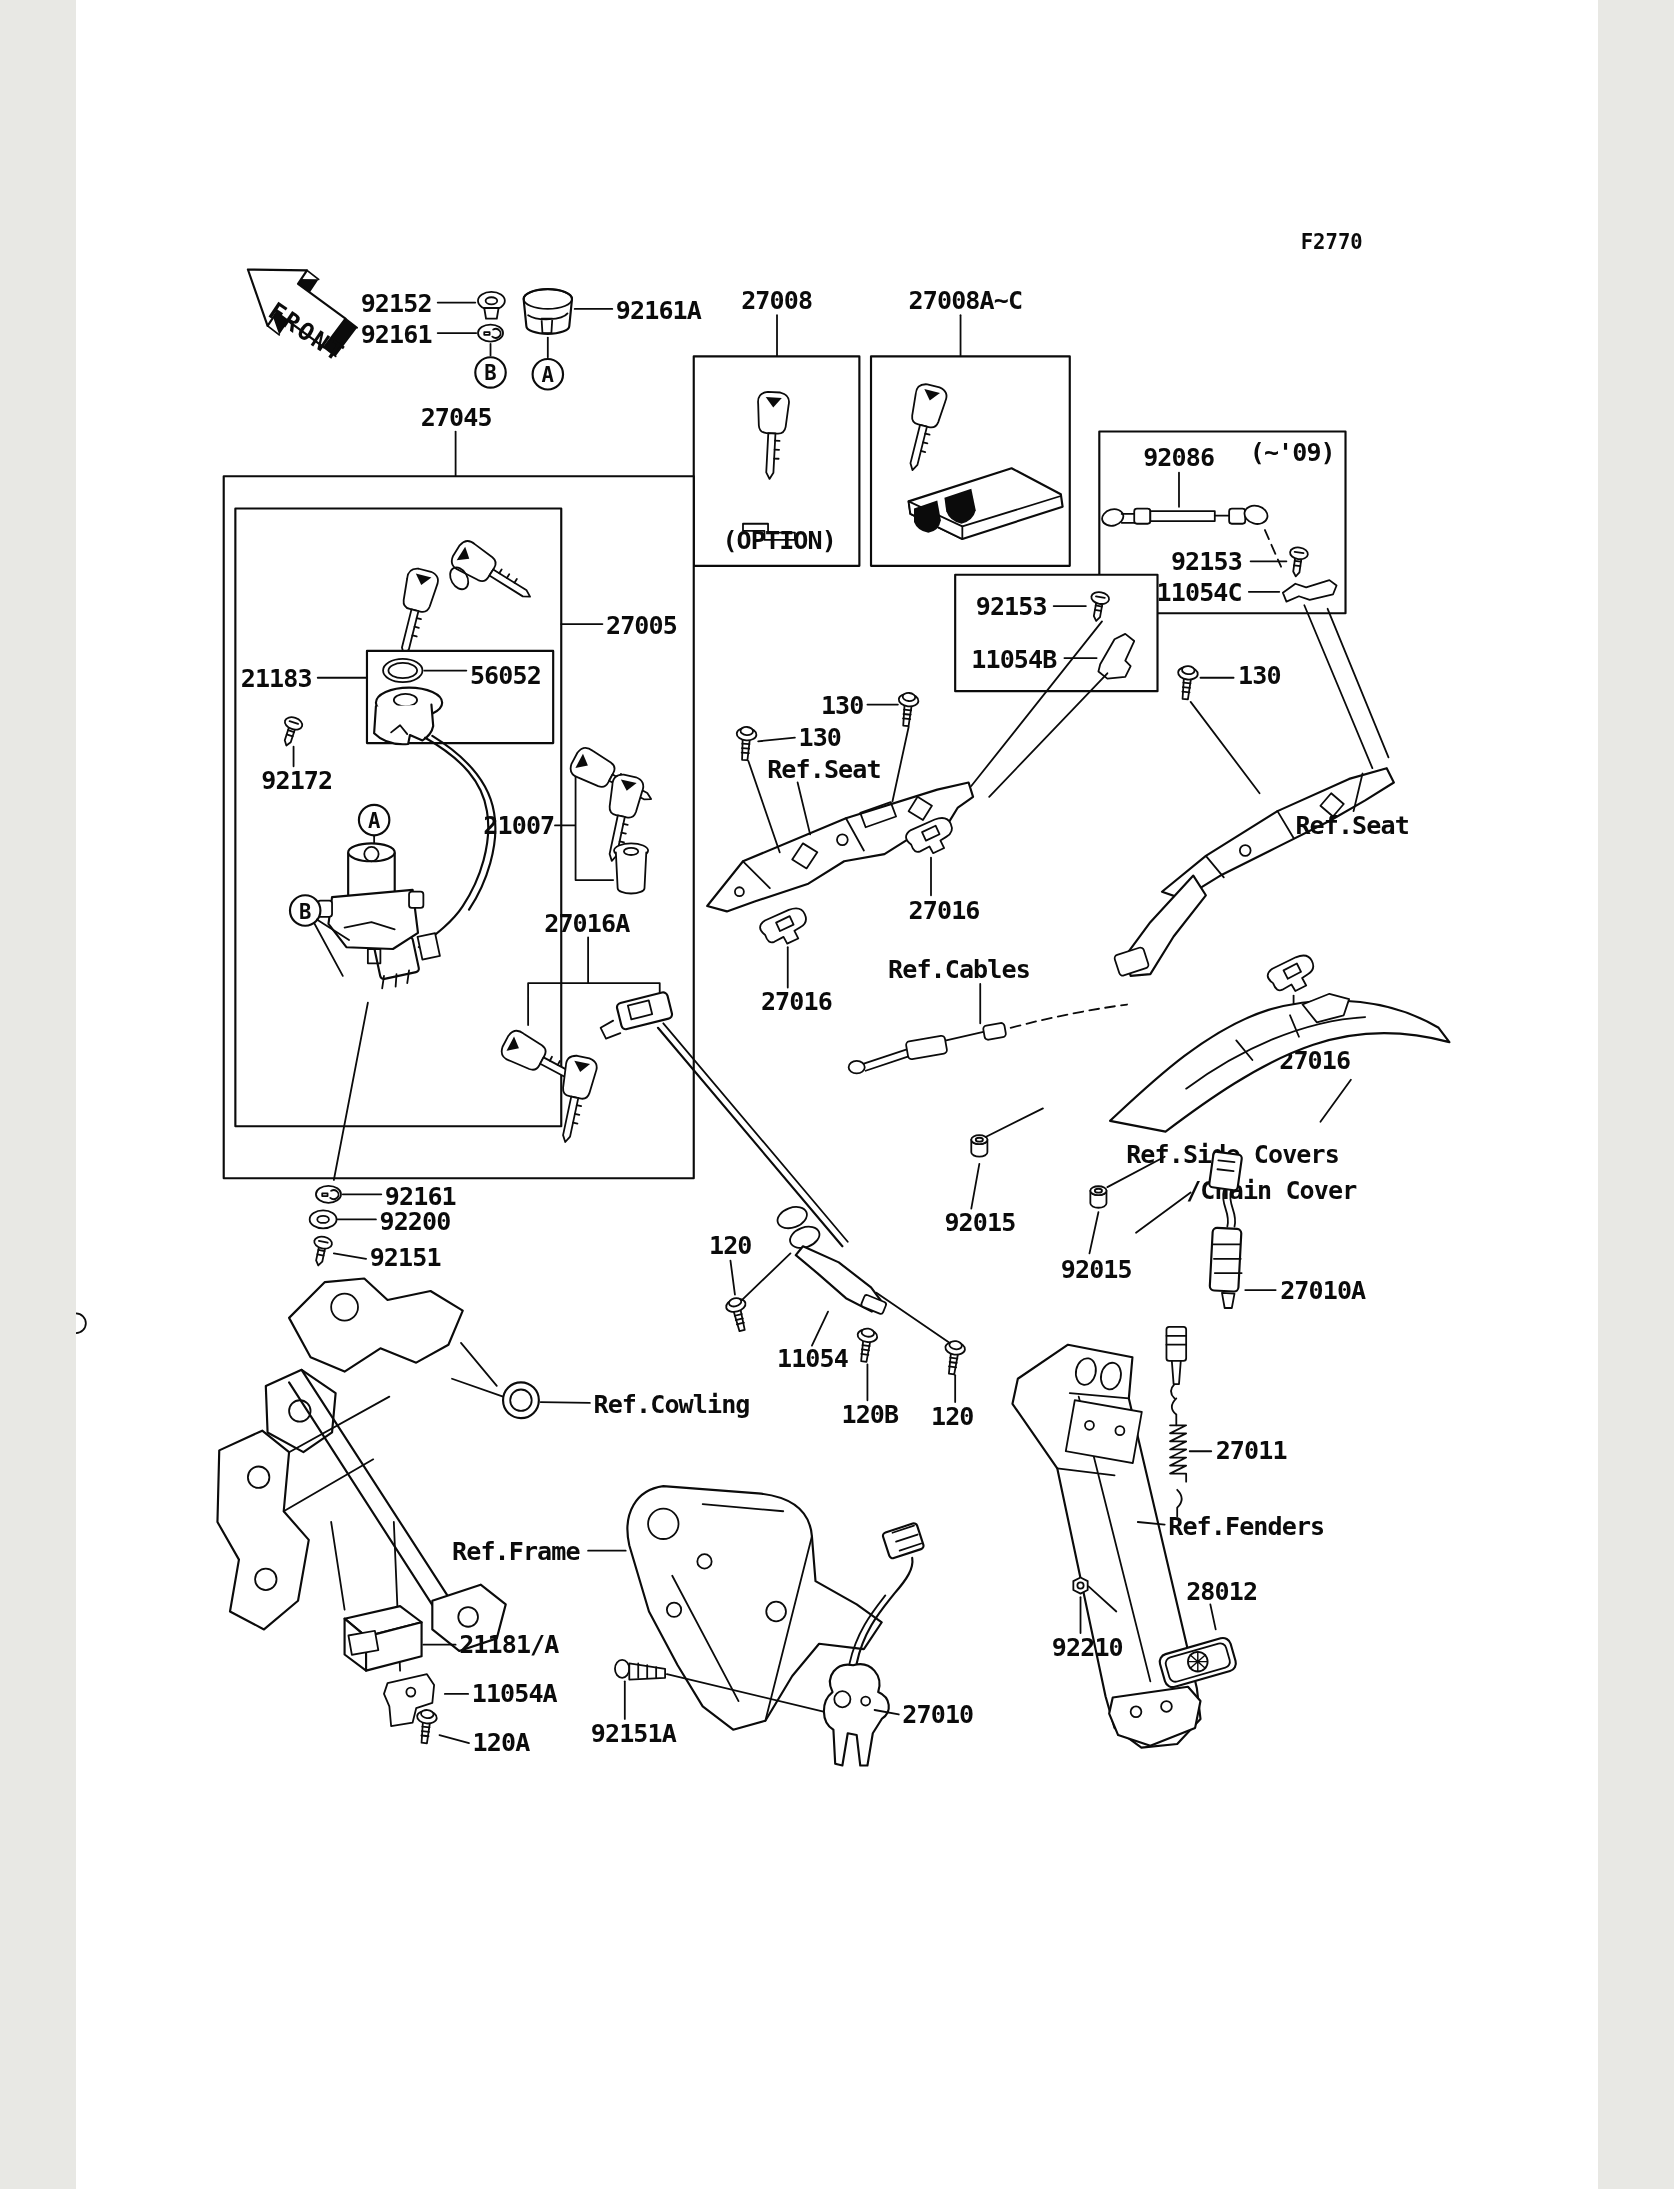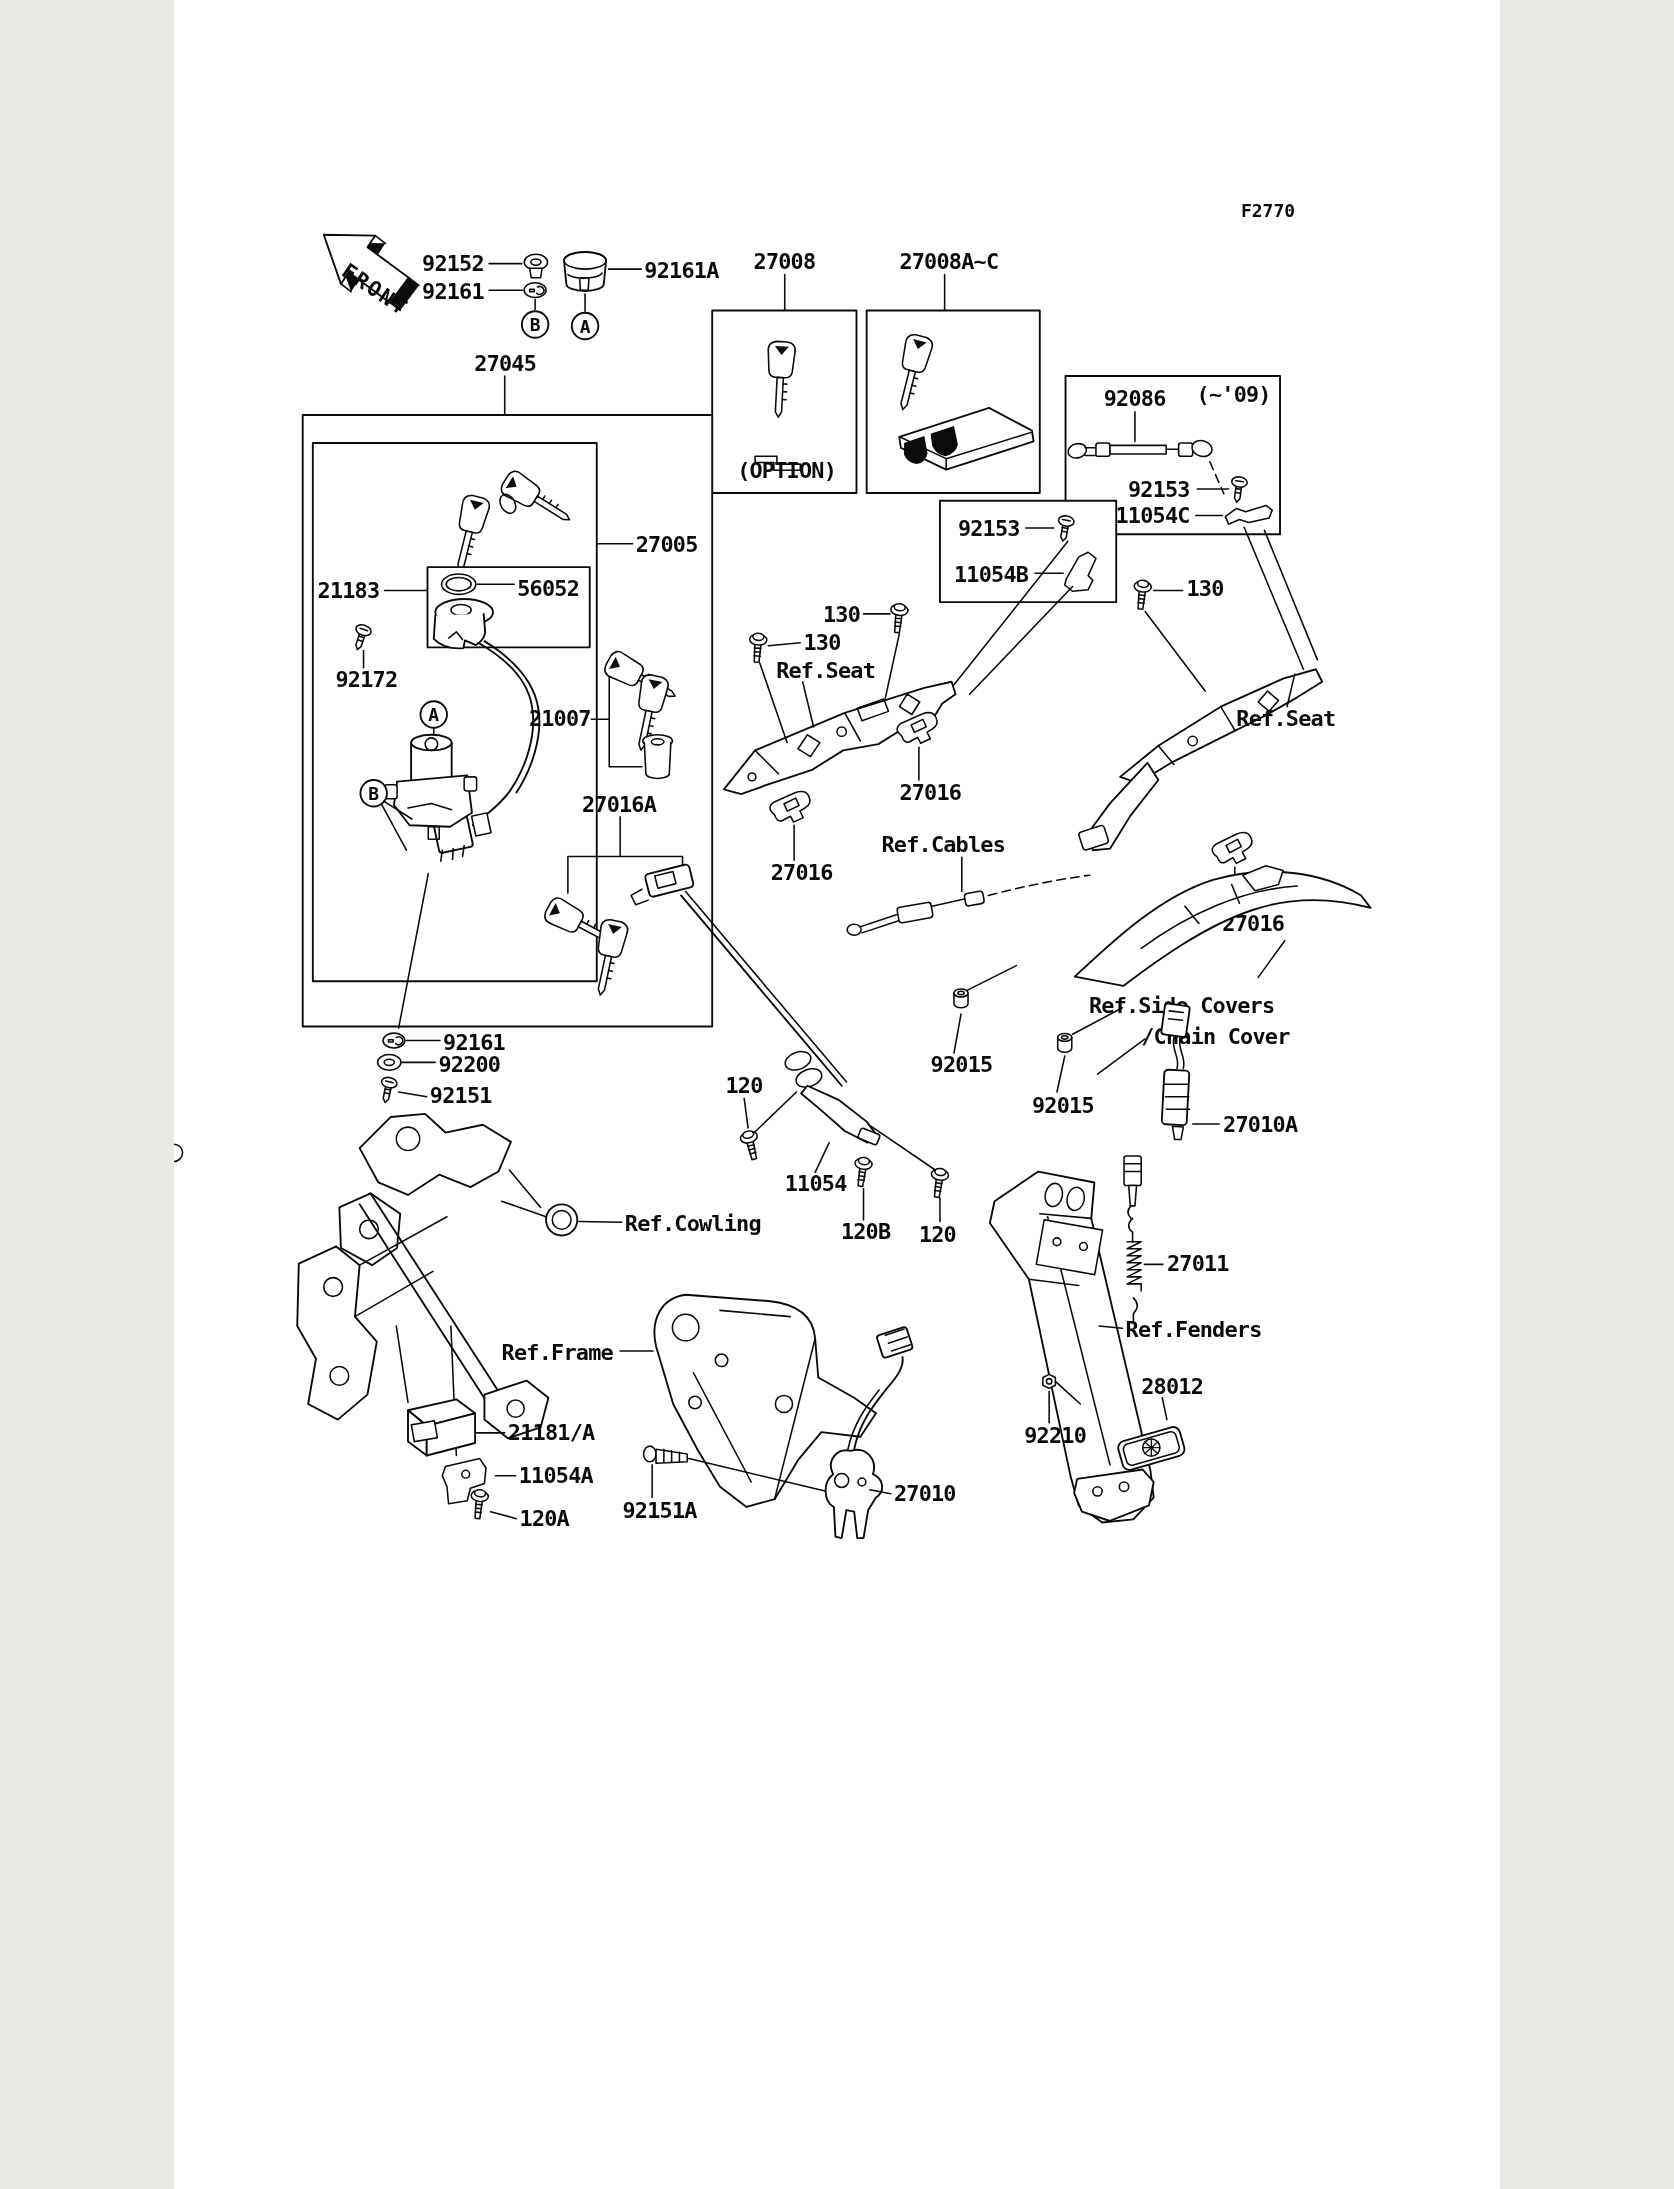--- a/index.html
+++ b/index.html
@@ -1,16 +1,16 @@
 <!DOCTYPE html>
 <html><head>
 <meta charset="utf-8">
 <style>
   html,body{margin:0;padding:0;background:#e8e8e4;}
-  #stage{position:relative;width:1326px;height:2190px;background:#ffffff;margin:0 auto;
+  #stage{position:relative;width:1522px;height:2190px;background:#ffffff;margin:0 auto;
          font-family:"DejaVu Sans Mono",monospace;}
   svg{position:absolute;inset:0;}
   .s{stroke:#0b0b0b;fill:none;stroke-width:2.4;stroke-linejoin:round;stroke-linecap:round;}
   .s2{stroke:#0b0b0b;fill:none;stroke-width:2;stroke-linejoin:round;stroke-linecap:round;}
   .thin{stroke:#0b0b0b;fill:none;stroke-width:1.6;}
   .wf{fill:#ffffff;}
   .bf{fill:#0b0b0b;stroke:none;}
   .pn{font:700 28px "DejaVu Sans Mono",monospace;fill:#0b0b0b;letter-spacing:-1px;}
   .fig{font:700 23px "DejaVu Sans Mono",monospace;fill:#0b0b0b;}
   .mk{font:700 23px "DejaVu Sans Mono",monospace;fill:#0b0b0b;text-anchor:middle;}

